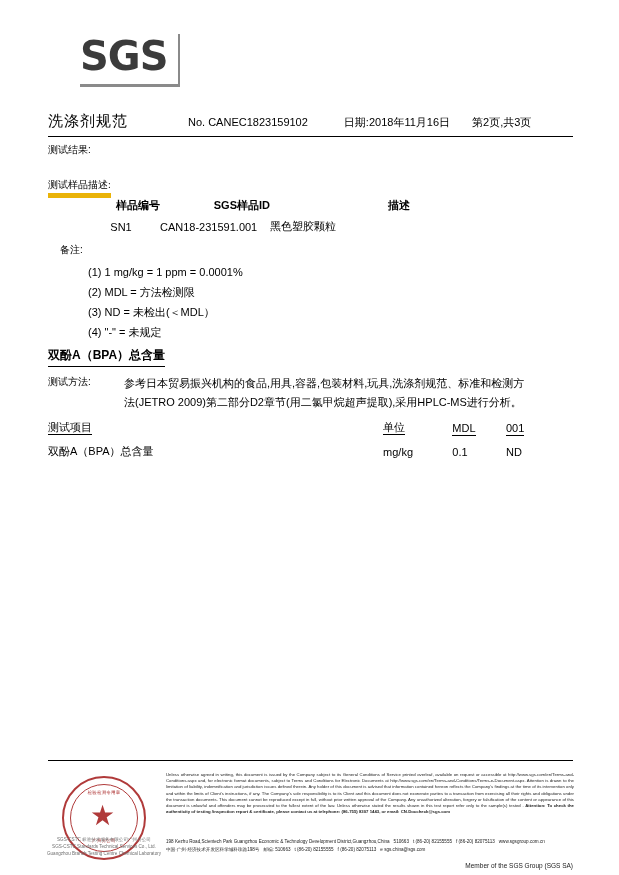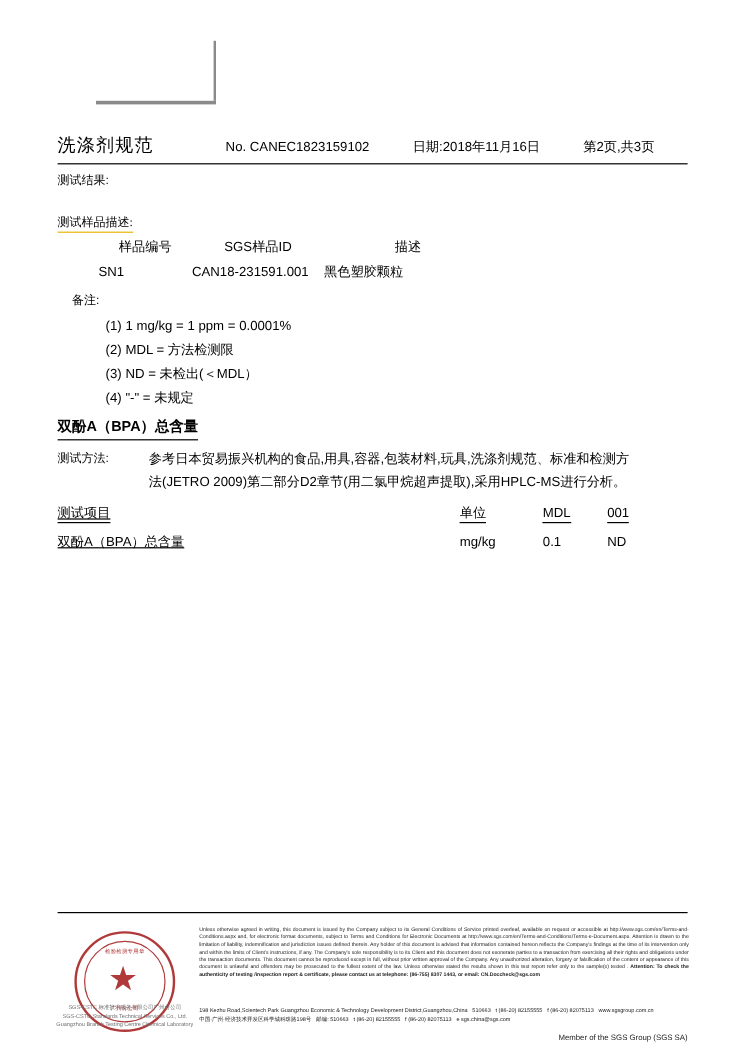--- a/index.html
+++ b/index.html
@@ -71,21 +71,21 @@
   }
   .doc-no {
     margin-left: 60px;
     font-size: 11px;
   }
   .doc-date {
     margin-left: 36px;
     font-size: 11px;
   }
   .doc-page {
-    margin-left: 36px;
+    margin-left: 22px;
     font-size: 11px;
   }
 
   .hr-top {
     position: absolute;
     left: 48px;
     top: 136px;
     width: 525px;
     border-top: 1px solid #000;
   }
@@ -93,44 +93,44 @@
   
   .lbl {
     position: absolute;
     font-size: 10px;
     white-space: nowrap;
   }
   .results-label { left: 48px; top: 143px; }
 
   .sample-desc-label {
     left: 48px; top: 178px;
-    border-bottom: 1px solid #eab308;
+    border-bottom: 5px solid #eab308;
     padding-bottom: 1px;
     font-family: Liberation Serif, serif;
   }
 
   
   .sample-table {
     position: absolute;
     left: 82px;
     top: 198px;
     font-size: 11px;
     border-collapse: collapse;
   }
   .sample-table th {
-    font-weight: normal;
-    text-align: center;
+    font-weight: bold;
+    text-align: right;
     padding: 0 0 6px 0;
     white-space: nowrap;
   }
   .sample-table td {
     padding: 0;
     white-space: nowrap;
   }
-  .st-c0 { width: 78px; }
+  .st-c0 { width: 78px; text-align: center; }
   .st-c1 { width: 110px; }
   .st-c2 { width: 140px; margin-top: 32px; }
 
   .notes-label { left: 60px; top: 243px; }
   .notes {
     position: absolute;
     left: 88px;
     top: 262px;
     font-size: 11px;
     line-height: 20px;
@@ -173,21 +173,21 @@
     font-weight: normal;
     text-align: left;
     padding: 0 0 3px 0;
     white-space: nowrap;
   }
   .res-table th span { border-bottom: 1px solid #000; padding-bottom: 1px; }
   .res-table td {
     padding: 6px 0 0 0;
     white-space: nowrap;
   }
-  .col-item { width: 300px; text-decoration: underline; }
+  .col-item { width: 300px; }
   .col-unit { width: 62px; }
   .col-mdl  { width: 48px; }
   .col-001  { width: 60px; }
 
   
   .hr-bottom {
     position: absolute;
     left: 48px;
     top: 760px;
     width: 525px;
@@ -274,20 +274,23 @@
     top: 862px;
     font-size: 6.5px;
     color: #222;
   }
 </style>
 </head>
 <body>
 
 <div class="page">
 
+  <div class="logo-block">
+    <div class="logo-text">SGS</div>
+  </div>
   <div class="logo-rule"></div>
   <div class="logo-tick"></div>
 
   <div class="title-row">
     <div class="doc-title">洗涤剂规范</div>
     <div class="doc-no">No. CANEC1823159102</div>
     <div class="doc-date">日期:2018年11月16日</div>
     <div class="doc-page">第2页,共3页</div>
   </div>
   <div class="hr-top"></div>

